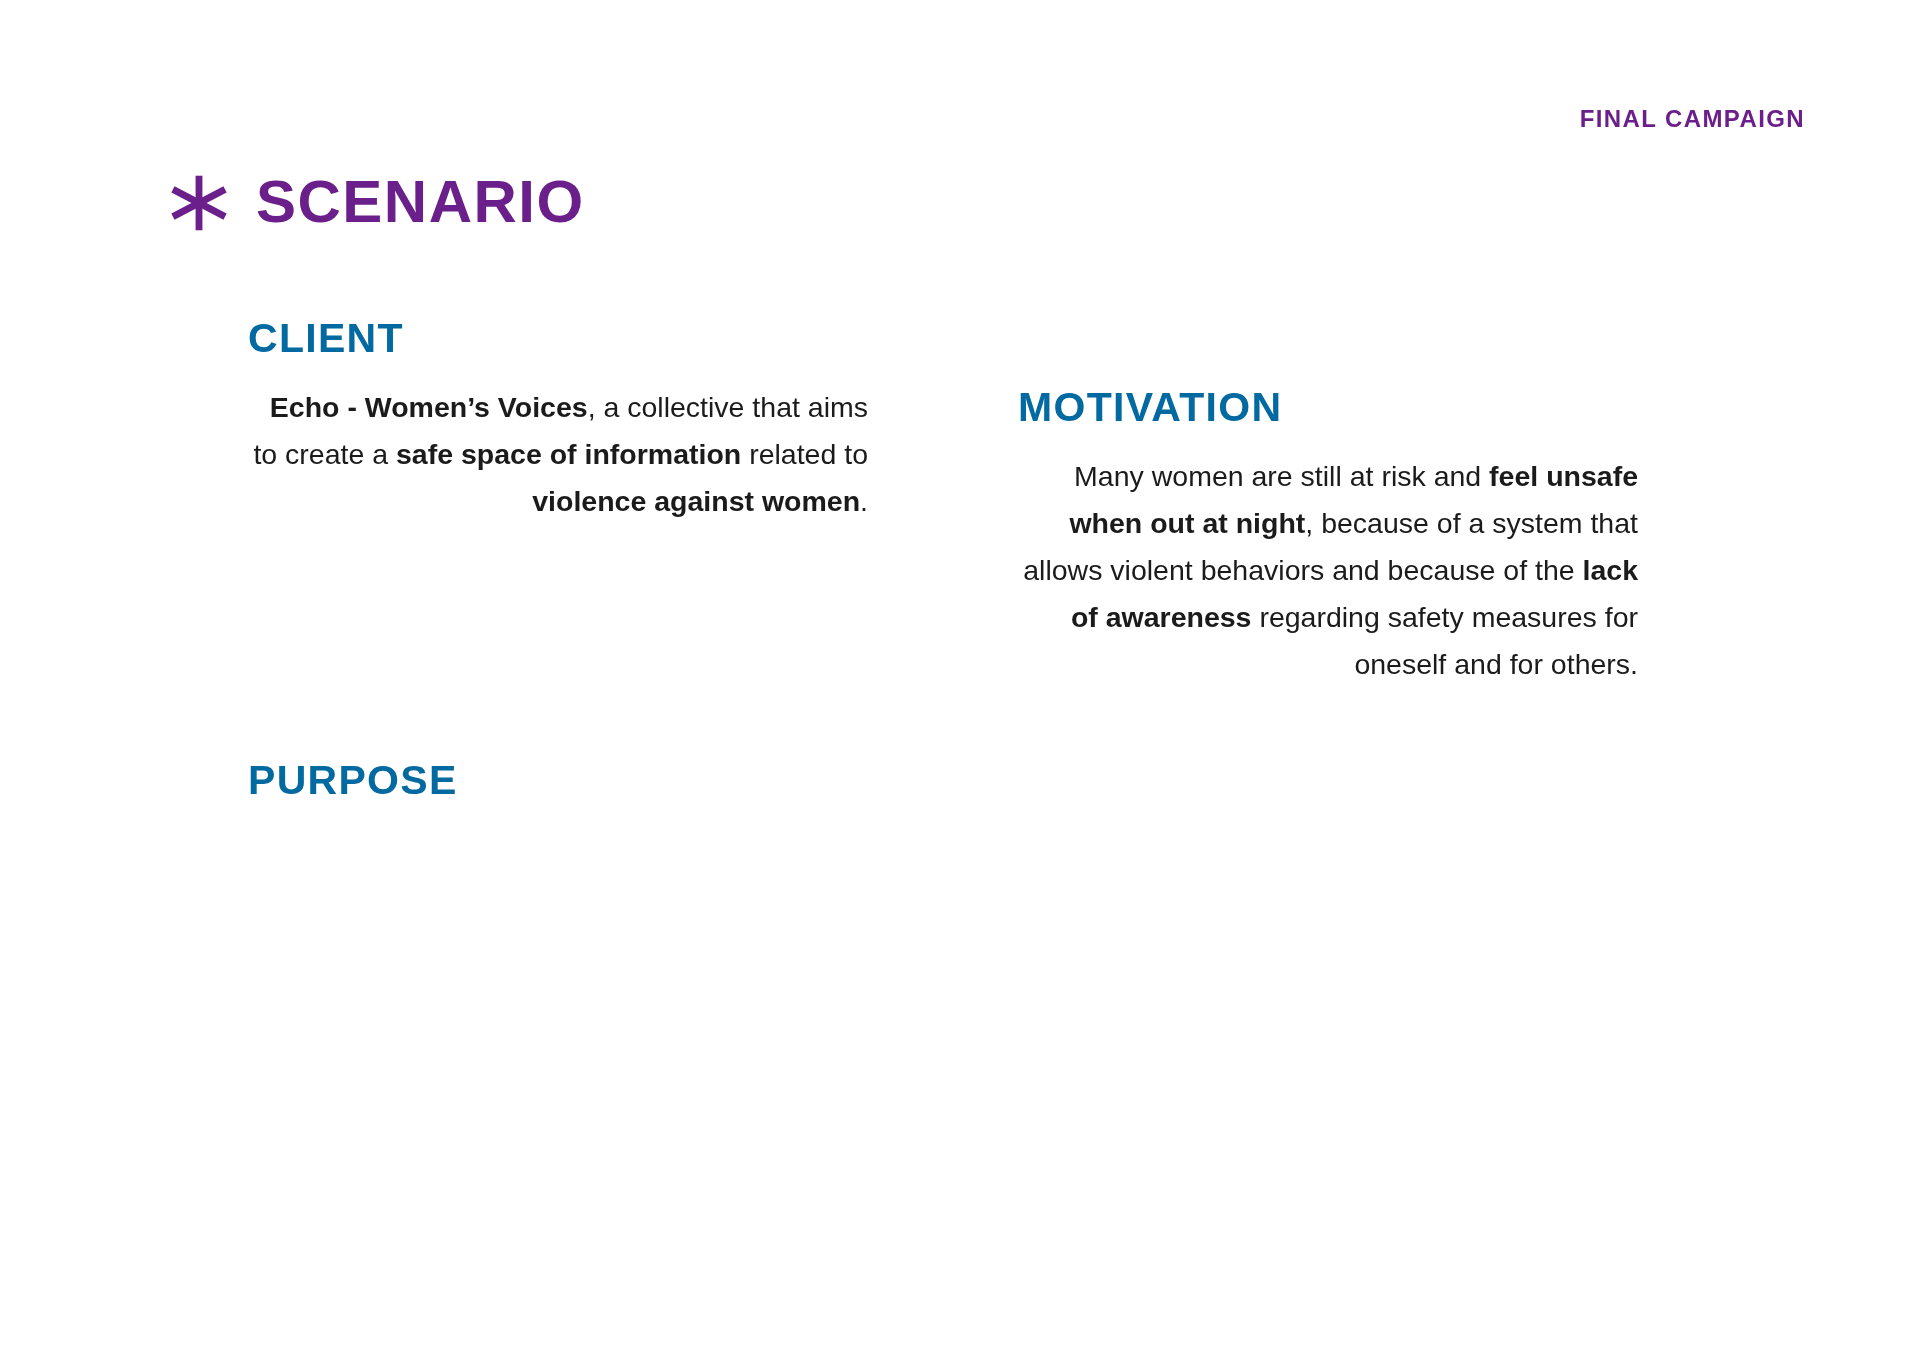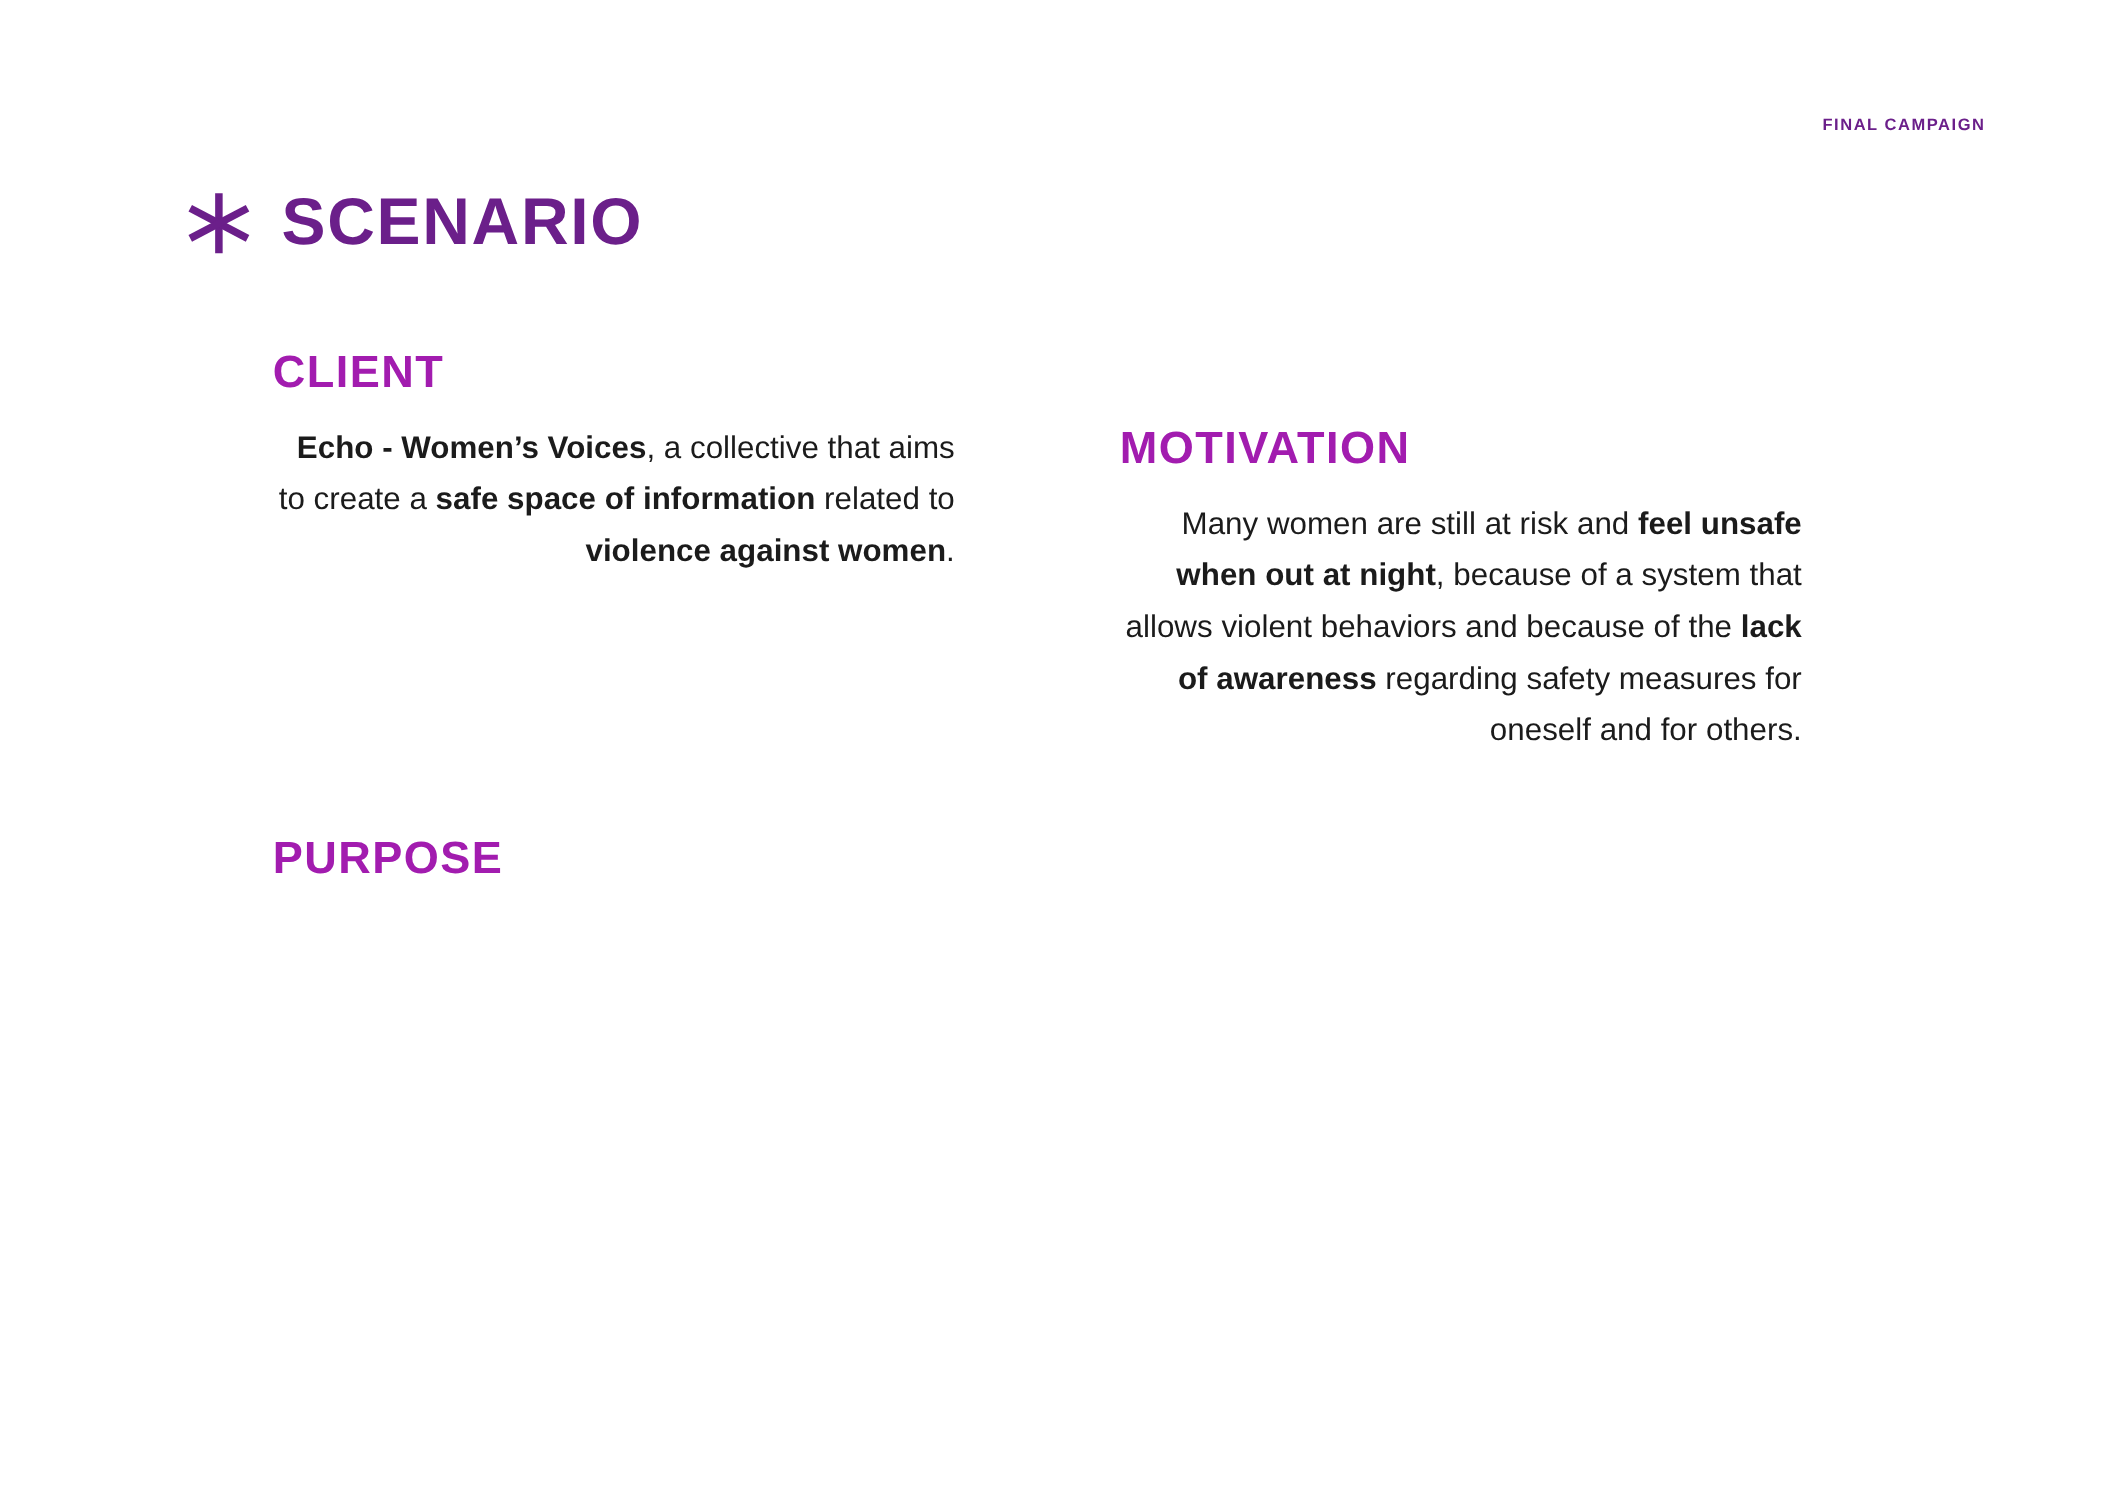--- a/index.html
+++ b/index.html
@@ -20,21 +20,21 @@
     position: relative;
     width: 1920px;
     height: 1357px;
     background: #ffffff;
   }
 
   .kicker {
     position: absolute;
     top: 105px;
     right: 115px;
-    font-size: 15px;
+    font-size: 24px;
     font-weight: bold;
     letter-spacing: 1.4px;
     color: #6b1f8a;
     text-transform: uppercase;
   }
 
   .title-row {
     position: absolute;
     top: 172px;
     left: 168px;
@@ -74,21 +74,21 @@
   }
 
   .cell.bottom-row {
     margin-top: 69px;
   }
 
   .cell-title {
     font-size: 41px;
     font-weight: bold;
     letter-spacing: 1.3px;
-    color: #a21caf;
+    color: #0369a1;
     margin: 0 0 22px 0;
     text-transform: uppercase;
   }
 
   .cell-body {
     font-size: 28.5px;
     line-height: 1.65;
     color: #1b1b1b;
     margin: 0;
     max-width: 620px;

